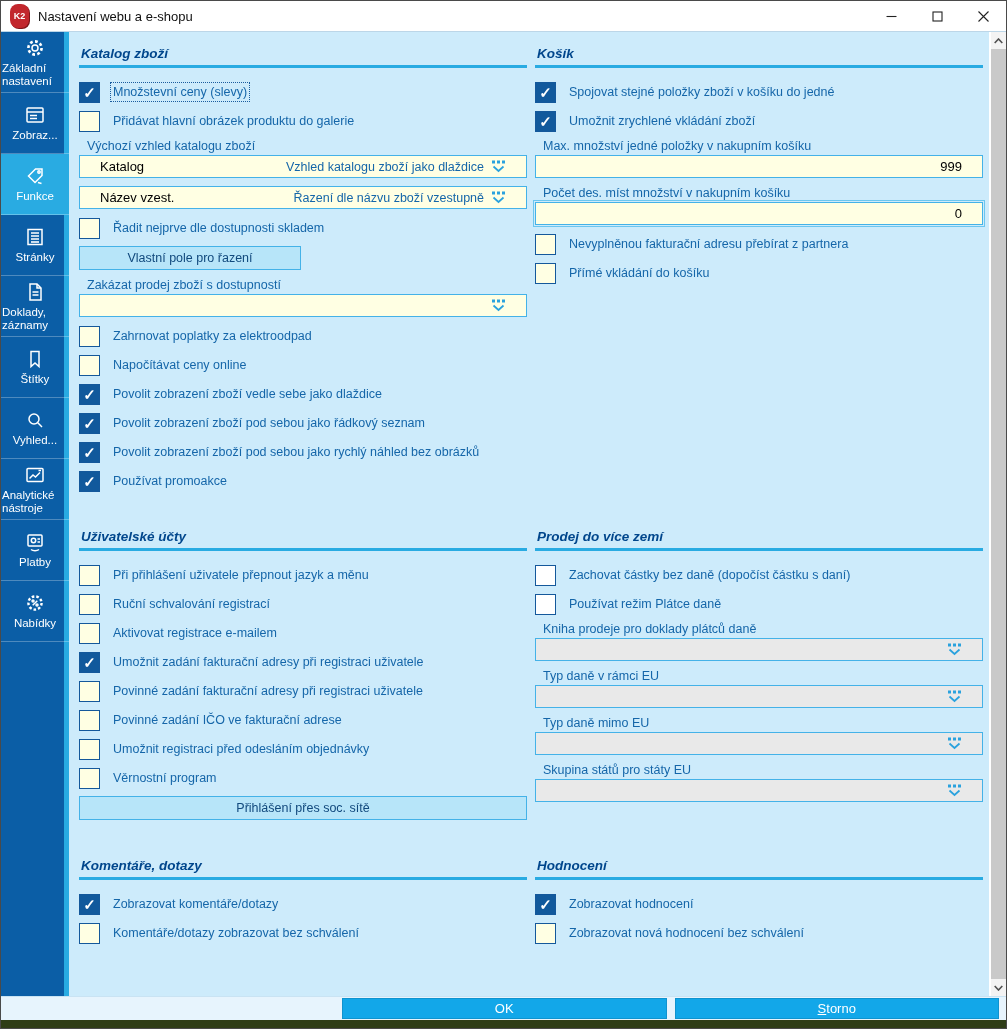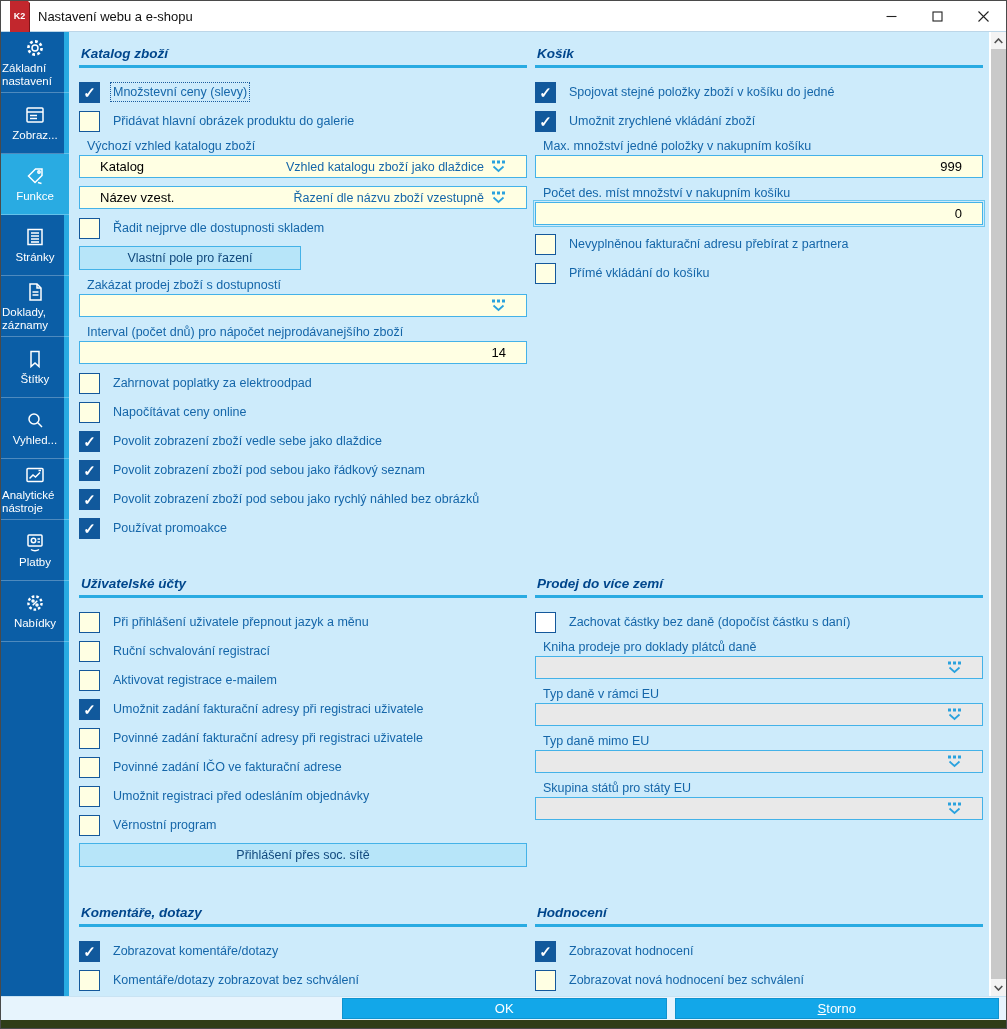--- a/index.html
+++ b/index.html
@@ -1,21 +1,21 @@
 <!DOCTYPE html>
 <html><head>
 <meta charset="utf-8">
 <style>
   * { margin:0; padding:0; box-sizing:border-box; font-family:"Liberation Sans", sans-serif; }
   html,body { background:#888; }
   .window { width:1007px; height:1029px; border:1px solid #4a4a4a; display:flex; flex-direction:column; background:#CDEBFB; overflow:hidden; }
 
   
   .titlebar { height:31px; background:#ffffff; display:flex; align-items:center; padding-left:9px; gap:9px; flex:none; border-bottom:1px solid #bcd6e8; }
-  .logo { width:19px; height:32px; background:#C2272D; color:#fff; font-weight:bold; font-size:9px; display:flex; align-items:center; justify-content:center; position:relative; border-radius:0; box-shadow:1px 1px 0 #7e1418; }
+  .logo { width:19px; height:24px; background:#C2272D; color:#fff; font-weight:bold; font-size:9px; display:flex; align-items:center; justify-content:center; position:relative; border-radius:8px; box-shadow:1px 1px 0 #7e1418; }
   .logo::after { content:""; position:absolute; top:-2px; right:-2px; border-style:solid; border-width:0 6px 6px 0; border-color:transparent #ffffff transparent transparent; }
   .title { font-size:13px; color:#101010; }
   .win-controls { margin-left:auto; display:flex; height:31px; }
   .win-btn { width:46px; height:31px; display:flex; align-items:center; justify-content:center; cursor:default; }
   .win-btn svg { stroke:#222; stroke-width:1.1; fill:none; }
 
   
   .main { flex:1; display:flex; min-height:0; }
   .sidebar { width:68px; background:#0B5EA6; flex:none; position:relative; }
   .sidebar::after { content:""; position:absolute; top:0; right:0; bottom:0; width:5px; background:#29ABE2; }
@@ -232,26 +232,20 @@
               <span class="val"></span>
               <svg class="combo-icon" viewBox="0 0 14 13">
                   <rect x="0.5" y="0.5" width="3" height="3" fill="#2AA2DE"></rect>
                   <rect x="5.5" y="0.5" width="3" height="3" fill="#2AA2DE"></rect>
                   <rect x="10.5" y="0.5" width="3" height="3" fill="#2AA2DE"></rect>
                   <path d="M2 6.5 L7 11 L12 6.5" stroke="#2AA2DE" stroke-width="1.7" fill="none"></path>
                 </svg>
             </div>
           </div>
 
-          <div class="field">
-            <div class="field-label">Interval (počet dnů) pro nápočet nejprodávanejšího zboží</div>
-            <div class="combo">
-              <span class="val num">14</span>
-            </div>
-          </div>
 
           <div class="cb-row">
             <span class="cb"></span>
             <span class="cb-label">Zahrnovat poplatky za elektroodpad</span>
           </div>
           <div class="cb-row">
             <span class="cb"></span>
             <span class="cb-label">Napočítávat ceny online</span>
           </div>
           <div class="cb-row">
@@ -360,20 +354,24 @@
 
           <button class="btn-light wide">Přihlášení přes soc. sítě</button>
         </section>
 
         <section class="section">
           <div class="sec-title">Prodej do více zemí</div>
 
           <div class="cb-row">
             <span class="cb disabled"></span>
             <span class="cb-label">Zachovat částky bez daně (dopočíst částku s daní)</span>
+          </div>
+          <div class="cb-row">
+            <span class="cb disabled"></span>
+            <span class="cb-label">Používat režim Plátce daně</span>
           </div>
 
           <div class="field">
             <div class="field-label">Kniha prodeje pro doklady plátců daně</div>
             <div class="combo disabled">
               <span class="val"></span>
               <svg class="combo-icon" viewBox="0 0 14 13">
                   <rect x="0.5" y="0.5" width="3" height="3" fill="#2AA2DE"></rect>
                   <rect x="5.5" y="0.5" width="3" height="3" fill="#2AA2DE"></rect>
                   <rect x="10.5" y="0.5" width="3" height="3" fill="#2AA2DE"></rect>

